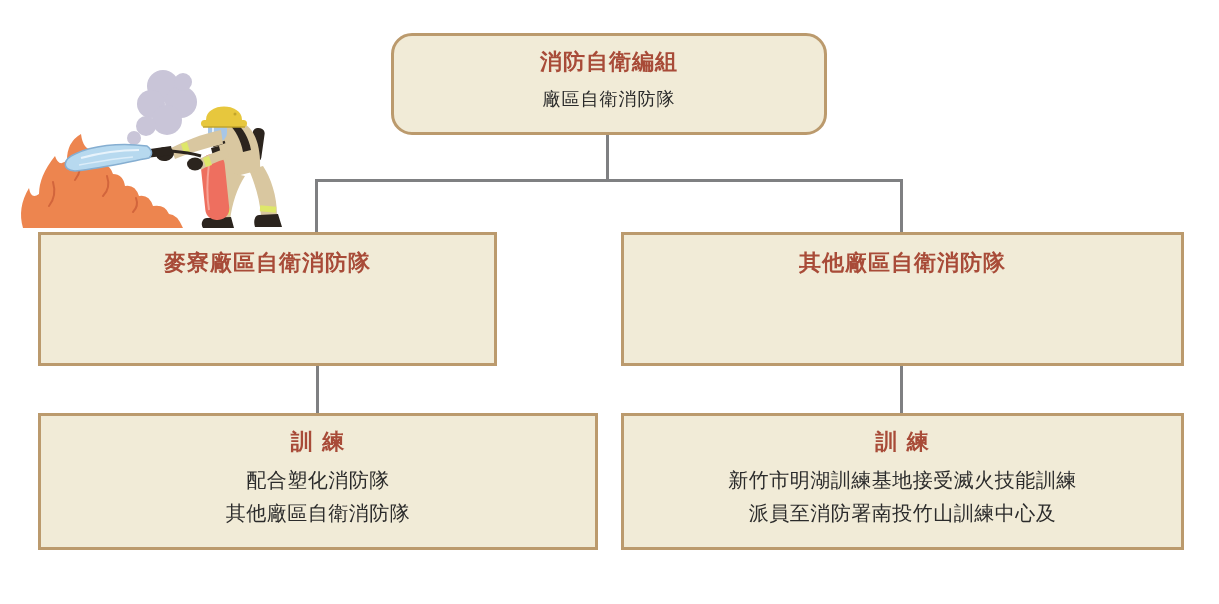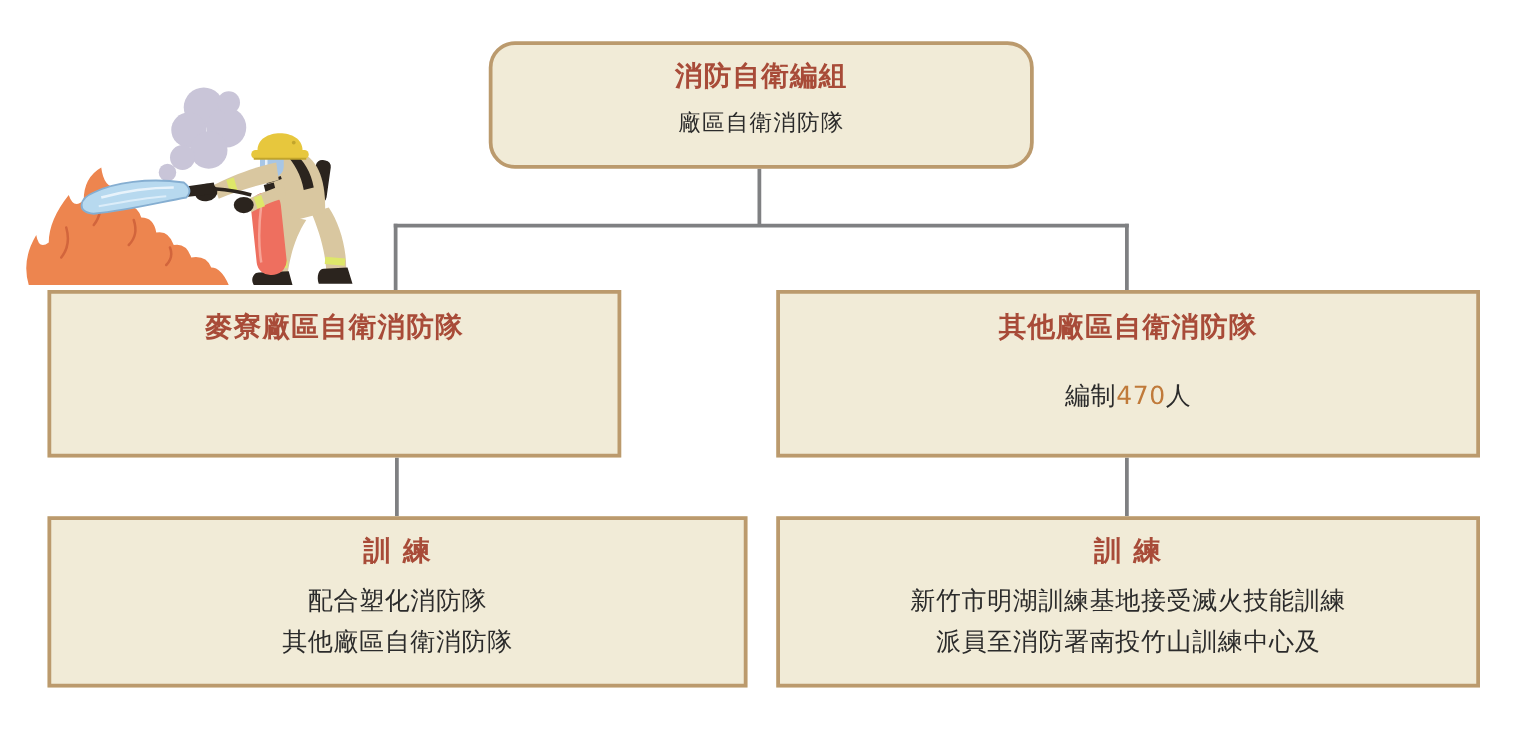--- a/index.html
+++ b/index.html
@@ -151,23 +151,20 @@
   </div>
 
   <div class="node node-mid-left">
     <div class="node-title">麥寮廠區自衛消防隊</div>
     <div class="node-body">
     </div>
   </div>
 
   <div class="node node-mid-right">
     <div class="node-title">其他廠區自衛消防隊</div>
-    <div class="node-body">
-      <div><span>編制</span><span class="num">470</span><span>人</span></div>
-    </div>
   </div>
 
   <div class="node node-bot-left">
     <div class="node-title">訓 練</div>
     <div class="node-body">
       <div>配合塑化消防隊</div>
       <div>其他廠區自衛消防隊</div>
     </div>
   </div>
 

